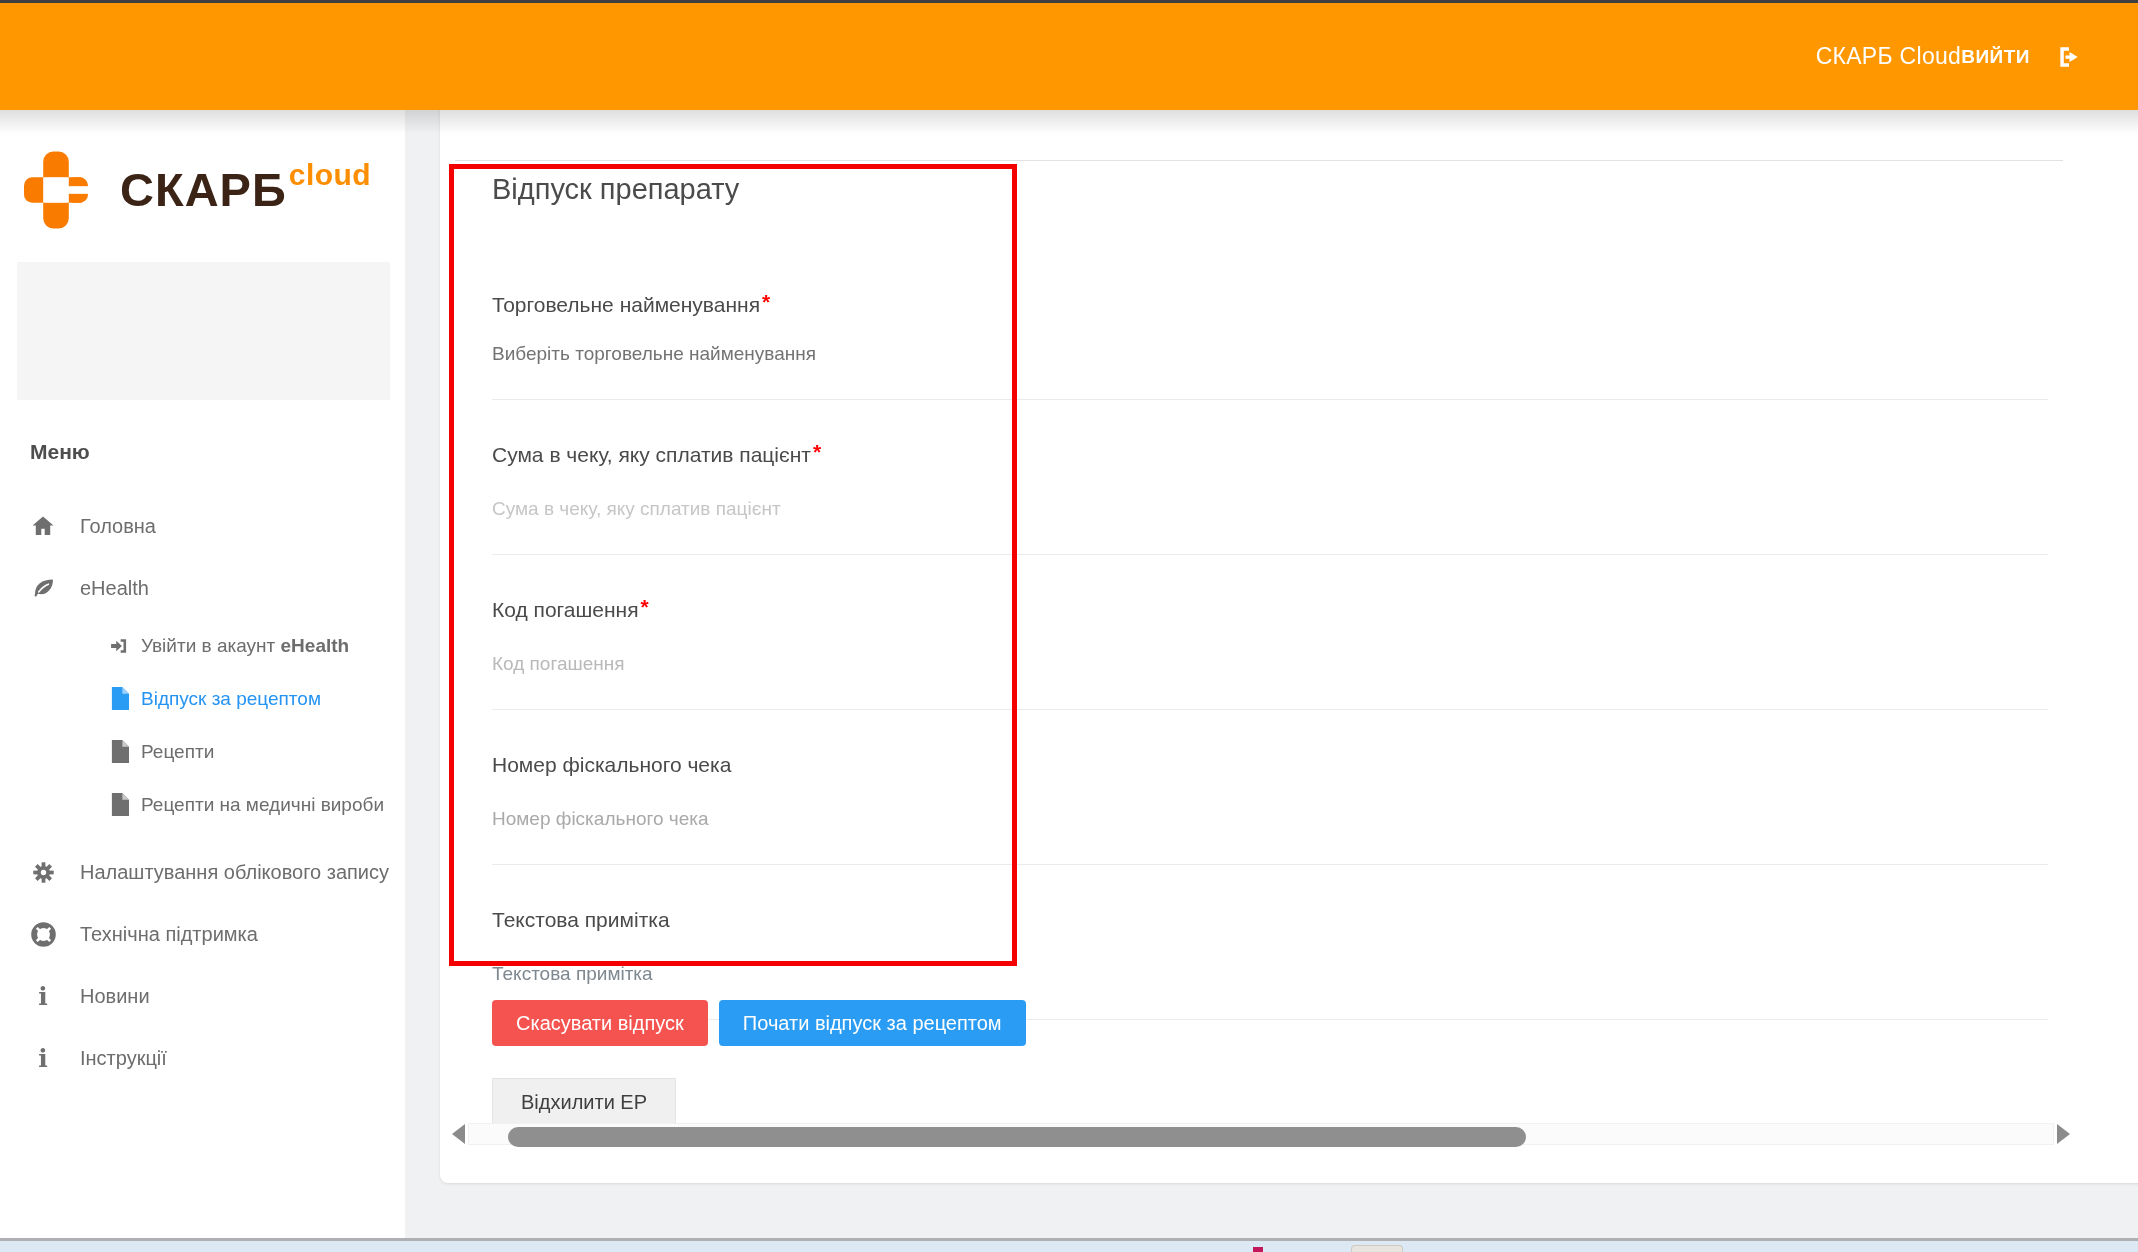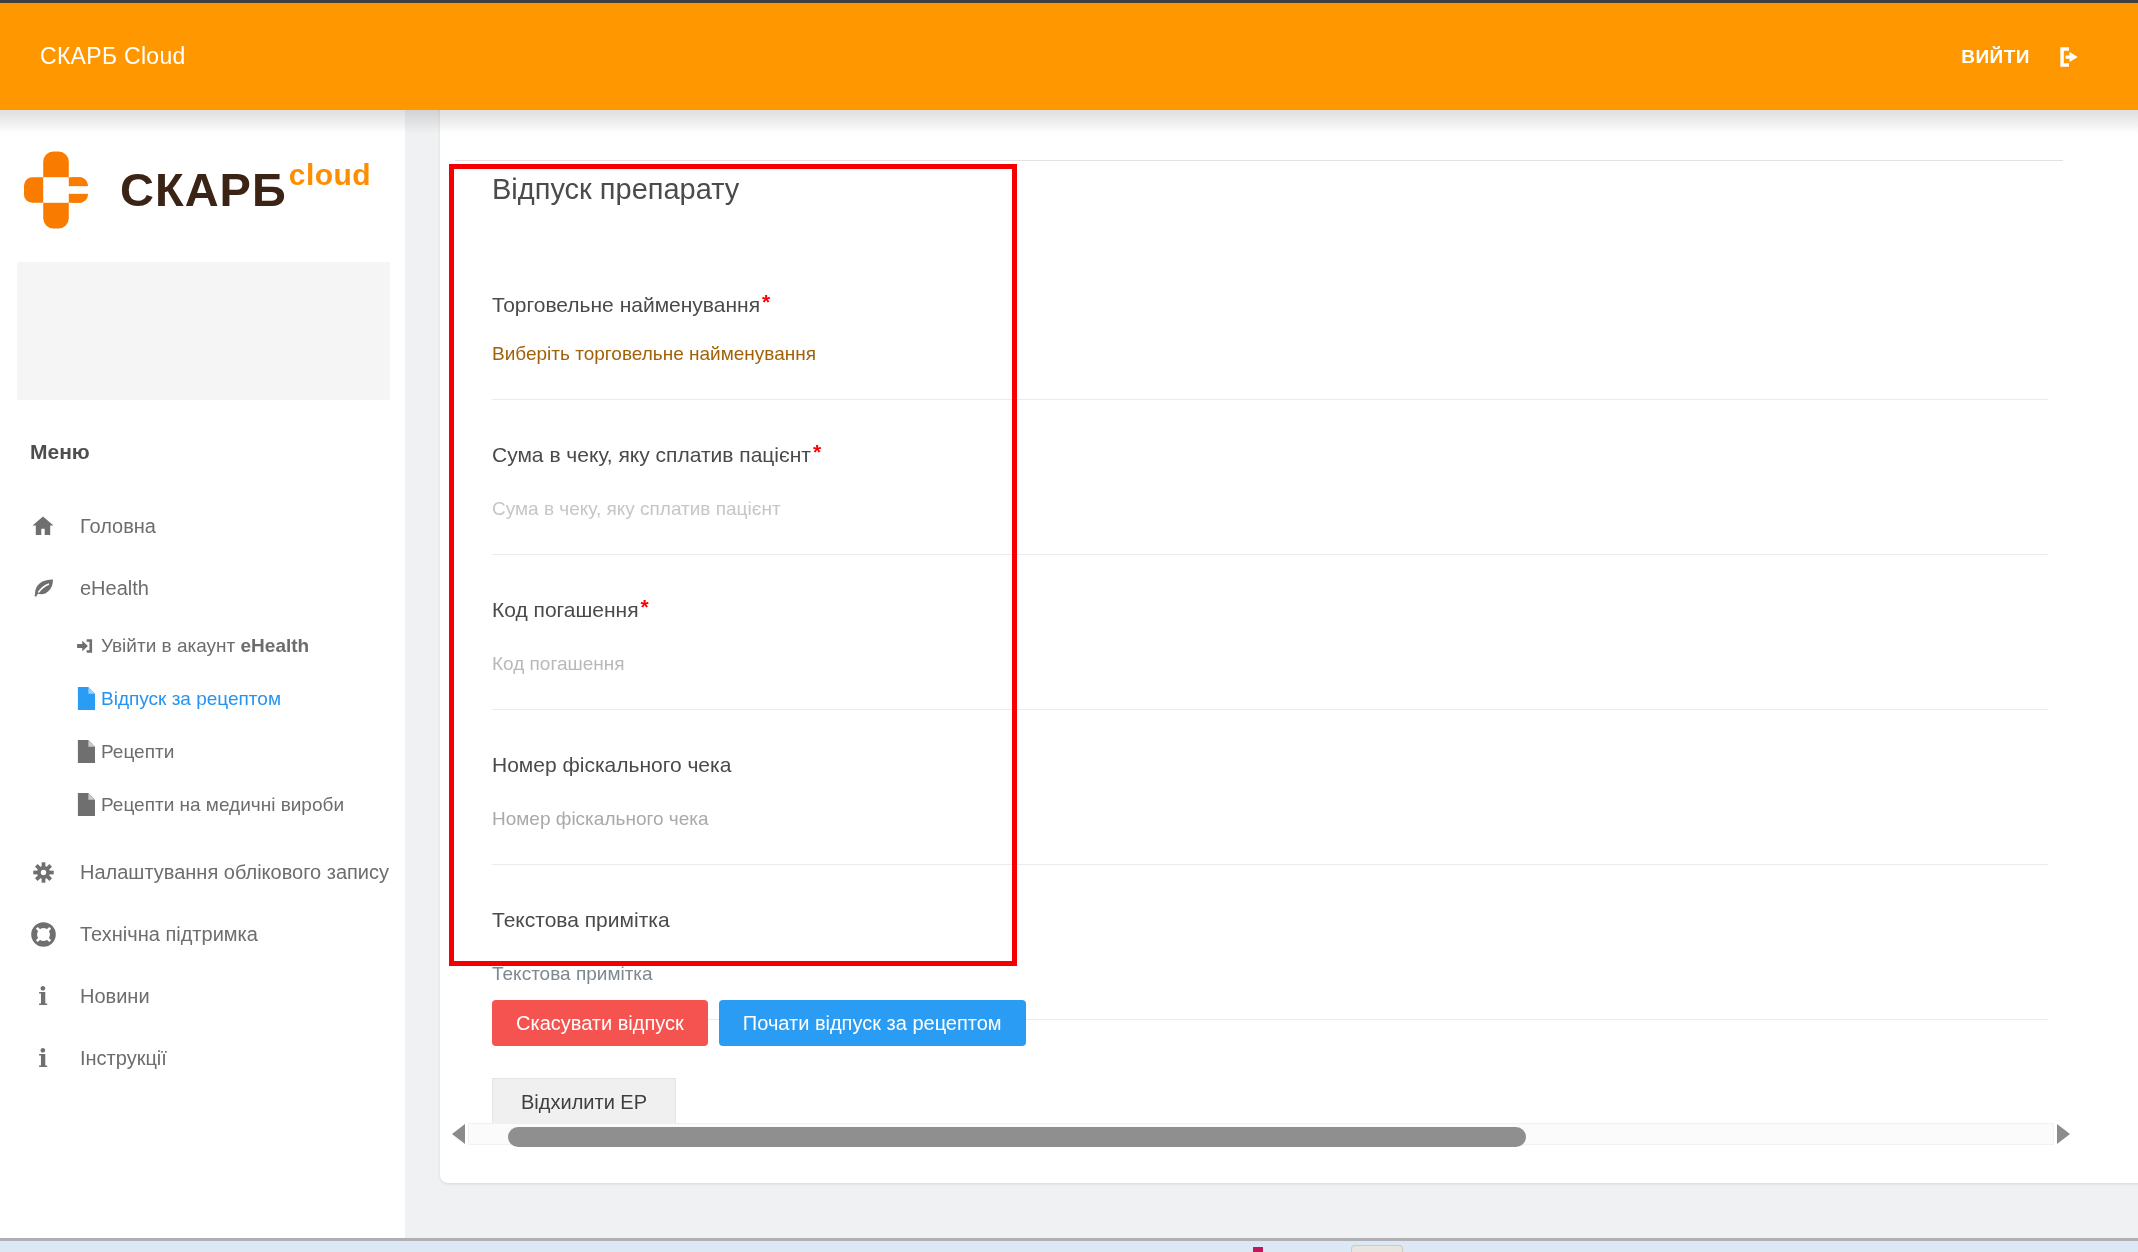--- a/index.html
+++ b/index.html
@@ -8,60 +8,60 @@
   #app { position:relative; width:2138px; height:1252px; background:#f0f1f2; overflow:hidden; }
 
   
   .top-edge { position:absolute; left:0; top:0; width:100%; height:3px; background:#3f3f41; z-index:40; }
   .footer-strip { position:absolute; left:0; bottom:0; width:100%; height:14px; background:#dde8f5; border-top:3px solid #aeb0b4; z-index:40; }
   .sliver-a { position:absolute; left:1253px; bottom:0; width:10px; height:5px; background:#c2185b; z-index:41; }
   .sliver-b { position:absolute; left:1351px; bottom:0; width:52px; height:7px; background:#e8e4df; border:1px solid #cfcac2; border-bottom:none; border-radius:4px 4px 0 0; z-index:41; }
 
   
   .header { position:absolute; left:0; top:3px; width:100%; height:107px; background:#ff9800; z-index:30;
-            display:flex; align-items:center; justify-content:space-between; padding:0 56px 0 40px; }
+            display:flex; align-items:center; justify-content:flex-end; padding:0 56px 0 40px; }
   .brand { color:#ffffff; font-size:23px; letter-spacing:.3px; }
   .logout { display:flex; align-items:center; gap:26px; cursor:pointer; }
   .logout-label { color:#ffffff; font-size:19px; font-weight:bold; letter-spacing:.5px; }
   .logout svg { display:block; }
 
   
   .header-shadow { position:absolute; left:0; top:110px; width:100%; height:24px; z-index:12; pointer-events:none;
                    background:linear-gradient(rgba(0,0,0,.13), rgba(0,0,0,0)); }
 
   
   .sidebar { position:absolute; left:0; top:110px; width:405px; height:1128px; background:#ffffff; z-index:6; }
   .logo-row { position:absolute; left:24px; top:40px; display:flex; align-items:flex-start; }
   .logo-mark { width:64px; height:80px; }
   .logo-text { font-size:47px; font-weight:bold; color:#3b2416; letter-spacing:1px; margin-left:32px; line-height:80px; }
   .logo-sup { font-size:30px; font-weight:bold; color:#fd8e01; letter-spacing:.5px; position:relative; top:8px; margin-left:2px; }
   .user-box { position:absolute; left:17px; top:152px; width:373px; height:138px; background:#f5f5f5; }
   .menu-header { position:absolute; left:30px; top:330px; font-size:21px; font-weight:bold; color:#4e4e4e; }
   .menu { position:absolute; left:0; top:385px; width:100%; list-style:none; }
   .menu li { display:flex; align-items:center; color:#6d6d6d; font-size:20px; cursor:pointer; }
   .menu li.parent { height:62px; padding-left:30px; gap:24px; }
-  .menu li.sub { height:53px; padding-left:72px; gap:3px; font-size:19px; }
+  .menu li.sub { height:53px; padding-left:106px; gap:9px; font-size:19px; }
   .menu li.gap-before { margin-top:10px; }
   .menu li.active { color:#2493f2; }
   .menu .mi { flex:0 0 auto; display:flex; align-items:center; justify-content:center; width:26px; }
   .info-glyph { font-family:"DejaVu Serif", serif; font-weight:bold; font-size:25px; color:#6f6f6f; line-height:1; }
   .bold { font-weight:bold; }
 
   
   .card { position:absolute; left:440px; top:98px; width:1777px; height:1085px; background:#ffffff;
           border-radius:0 0 8px 8px; box-shadow:0 1px 3px rgba(0,0,0,.10); z-index:8; }
   .panel { position:absolute; left:15px; top:62px; width:1608px; border-top:1px solid #e2e2e2; }
   .form-title { margin:12px 0 0 37px; font-size:29px; color:#4b4b4b; }
   .fields { margin-left:37px; width:1556px; }
   .field { border-bottom:1px solid #ebebeb; padding-bottom:32px; margin-top:43px; }
   .field.first { margin-top:87px; }
   .flabel { font-size:21px; color:#4a4a4a; height:26px; }
   .req { color:#ff0000; font-weight:bold; font-size:21px; margin-left:2px; position:relative; top:-3px; }
   .fph { margin-top:29px; font-size:19px; height:24px; cursor:text; }
-  .ph-a { color:#a16207;margin-top:24px; } .ph-b { color:#c6c6c6; } .ph-c { color:#b9b9b9; }
+  .ph-a { color:#737373;margin-top:24px; } .ph-b { color:#c6c6c6; } .ph-c { color:#b9b9b9; }
   .ph-d { color:#a9a9a9; } .ph-e { color:#7e8890; }
 
   .btn-row { position:absolute; left:52px; top:902px; display:flex; gap:11px; }
   .btn { height:46px; border:none; border-radius:4px; color:#ffffff; font-size:20px; padding:0 24px;
          font-family:"Liberation Sans", sans-serif; cursor:pointer;text-align:center; }
   .btn-cancel { background:#f4534f; }
   .btn-start { background:#2b9cf3; }
   .btn-reject { position:absolute; left:52px; top:980px; height:48px; background:#f0f0f0; border:1px solid #e4e4e4;
                 border-radius:0; color:#3f3f3f; font-size:20px; padding:0 28px; font-family:"Liberation Sans", sans-serif; cursor:pointer; }
 

